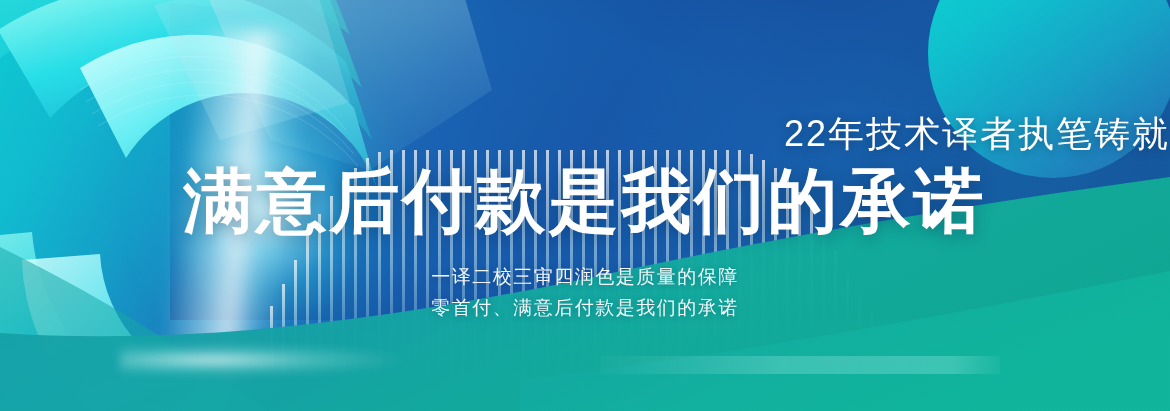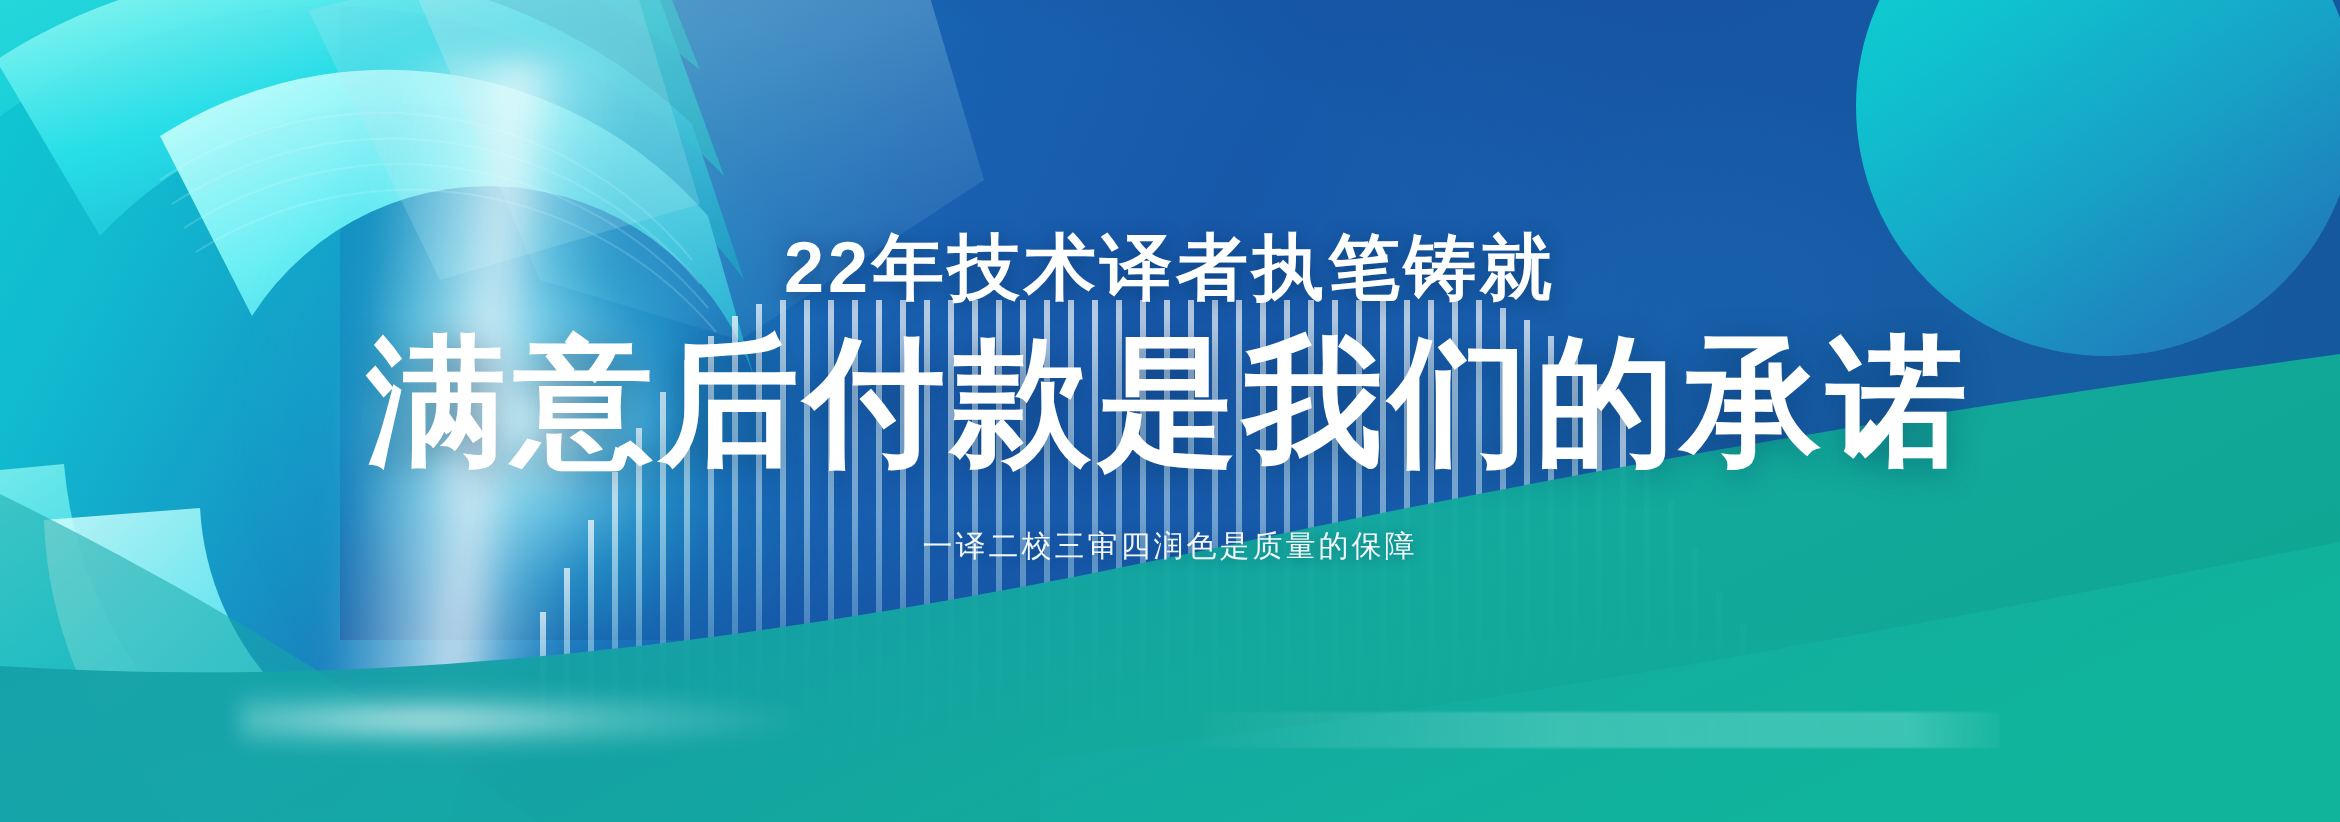--- a/index.html
+++ b/index.html
@@ -110,41 +110,42 @@
   .text-block {
     position: absolute;
     left: 0; right: 0; top: 0;
     text-align: center;
     z-index: 40;
   }
   .eyebrow {
     position: absolute;
     left: 0; right: 0; top: 110px;
     font-size: 36px;
-    font-weight: 700;
+    font-weight: 400;
     color: #ffffff;
     letter-spacing: 2px;
     text-shadow: 0 2px 10px rgba(4,40,80,.45);
     white-space: nowrap;
+    text-align: right;
   }
   .headline {
     position: absolute;
     left: 0; right: 0; top: 166px;
     font-size: 70px;
     font-weight: 700;
     color: #ffffff;
     letter-spacing: 3px;
     line-height: 1;
     text-shadow: 0 3px 16px rgba(4,40,80,.40);
     white-space: nowrap;
   }
   .tagline {
     position: absolute;
     left: 0; right: 0; top: 262px;
-    font-size: 15px;
+    font-size: 19px;
     font-weight: 400;
     color: rgba(255,255,255,.94);
     letter-spacing: 1.5px;
     line-height: 1.62;
     text-shadow: 0 1px 6px rgba(4,40,80,.35);
     white-space: nowrap;
   }
 </style>
 </head>
 <body>
@@ -314,16 +315,17 @@
   </div>
 
   <div class="plinth"></div>
   <div class="plinth-glow"></div>
 
   <div class="text-block">
     <div class="eyebrow">22年技术译者执笔铸就</div>
     <div class="headline">满意后付款是我们的承诺</div>
     <div class="tagline">
       <div>一译二校三审四润色是质量的保障</div>
+      <div>零首付、满意后付款是我们的承诺</div>
     </div>
   </div>
 
 </div>
 
 </body></html>

